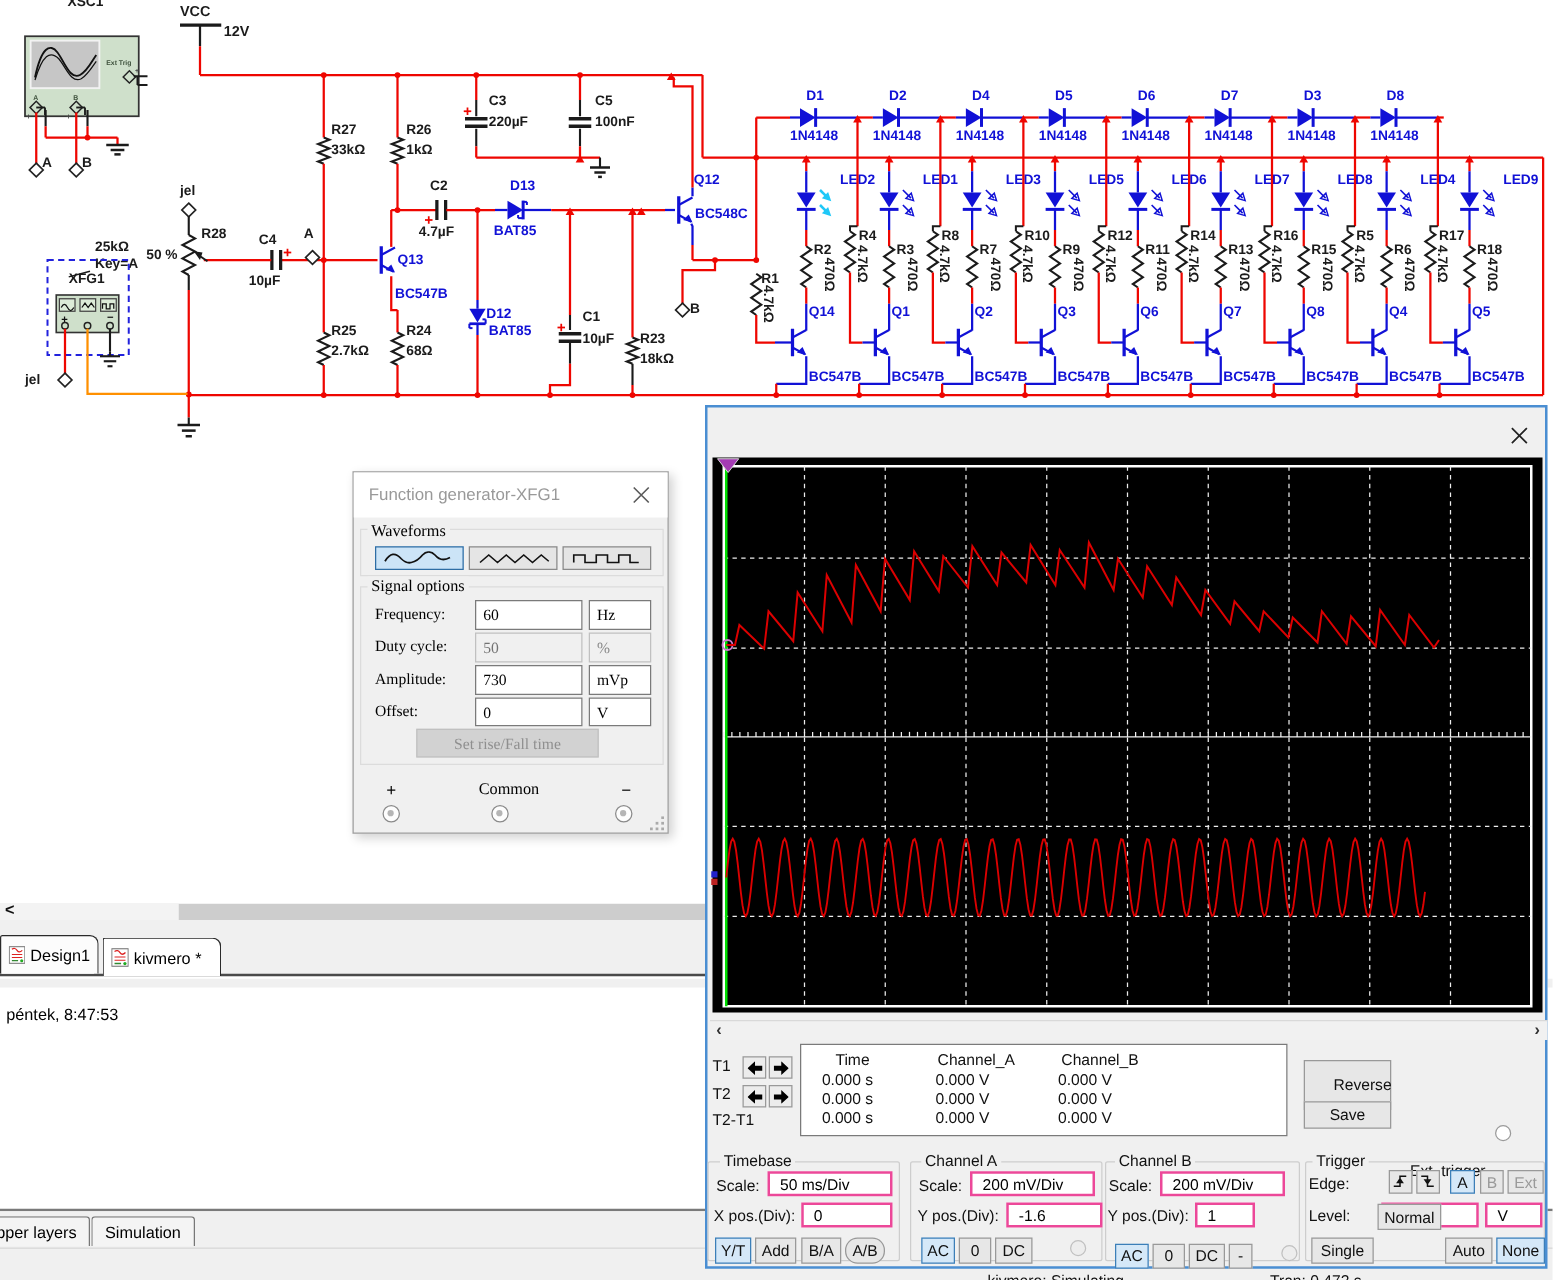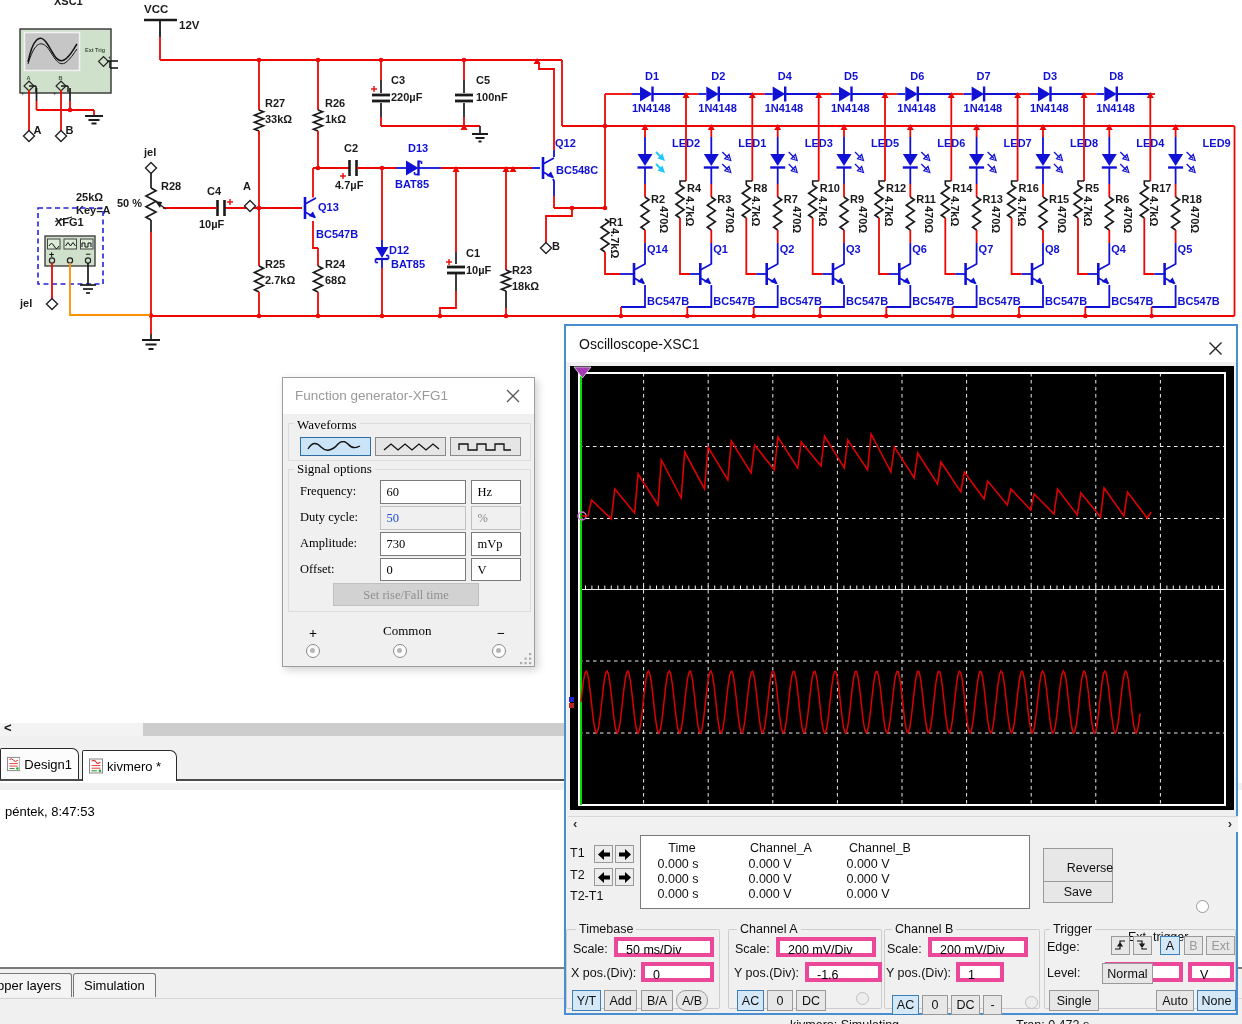--- a/index.html
+++ b/index.html
@@ -26,21 +26,21 @@
 .fglab {position:absolute;left:17px;font-size:12.5px}
 .fgbox {position:absolute;height:23.5px;background:#fff;border:1px solid #7a7a7a;font-size:12.5px;line-height:22px;padding-left:6px}
 .fgdis {position:absolute;height:23.5px;background:#f0f0f0;border:1px solid #c0c0c0;font-size:12.5px;line-height:22px;padding-left:6px}
 #fgbtn {position:absolute;left:50px;top:169px;width:146px;height:23px;background:#d2d2d2;border:1px solid #c0c0c0;color:#8f8f8f;font-size:12.5px;text-align:center;line-height:22px}
 .fgradio {position:absolute;top:230px;width:14px;height:14px;border-radius:50%;border:1.6px solid #8a8a8a;background:#fdfdfd}
 .fgradio::after {content:"";position:absolute;left:3px;top:3px;width:5px;height:5px;border-radius:50%;background:#b5b5b5}
 
 #scope {position:absolute;left:564px;top:324px;width:674px;height:691px;background:#f0f0f0;border:2px solid #4a8ed2}
 #scopetitle {position:absolute;left:0;top:0;width:100%;height:36px;background:#fff;font-size:14px;color:#111;line-height:36px;padding-left:13px}
 .ctxt {position:absolute;font-size:12.5px;color:#111;white-space:nowrap}
-.ebox {position:absolute;height:20px;background:#fff;border:4px solid #ec4899;font-size:12.5px;line-height:18px;padding-left:8px}
+.ebox {position:absolute;height:20px;background:#fff;border:2px solid #ec4899;font-size:12.5px;line-height:18px;padding-left:8px}
 .sbtn {position:absolute;background:#e7e7e7;border:1px solid #999;text-align:center;color:#111;display:flex;align-items:center;justify-content:center}
 .sbtn.sel {background:#d5e8f8;border:1.5px solid #3c7fb8}
 .abtn {position:absolute;width:19px;height:18px;background:#ececec;border:1px solid #999;text-align:center}
 .radio {position:absolute;width:13px;height:13px;border-radius:50%;border:1.4px solid #9a9a9a;background:#fff}
 .radio.dis {background:#ededed;border-color:#c0c0c0}
 </style></head>
 <body>
 <div id="canvas">
 <svg id="schsvg" width="1242" height="760" font-family="Liberation Sans,sans-serif">
 <text x="54" y="5" fill="#1b1b1b" font-size="11" font-weight="bold" text-anchor="start">XSC1</text>
@@ -692,21 +692,21 @@
   <div class="wbtn" style="left:167px">
         <svg width="58" height="12">
           <path d="M2,9 l0,-6 l9,0 l0,6 l9,0 l0,-6 l9,0 l0,6 l9,0 l0,-6 l9,0 l0,6 l7,0" fill="none" stroke="#111" stroke-width="1.3"></path>
         </svg>
       </div>
   <div class="glab" style="left:14px;top:55px">Signal options</div>
   <div class="fglab" style="top:70.19999999999999px">Frequency:</div>
 <div class="fgbox" style="left:96.5px;top:66.19999999999999px;width:86px;color:#000">60</div>
 <div class="fgbox" style="left:187.5px;top:66.19999999999999px;width:50.5px;color:#000">Hz</div>
 <div class="fglab" style="top:96.10000000000002px">Duty cycle:</div>
-<div class="fgdis" style="left:96.5px;top:92.10000000000002px;width:86px;color:#1d4ed8">50</div>
+<div class="fgdis" style="left:96.5px;top:92.10000000000002px;width:86px;color:#737373">50</div>
 <div class="fgdis" style="left:187.5px;top:92.10000000000002px;width:50.5px;color:#8a8a8a">%</div>
 <div class="fglab" style="top:122.0px">Amplitude:</div>
 <div class="fgbox" style="left:96.5px;top:118.0px;width:86px;color:#000">730</div>
 <div class="fgbox" style="left:187.5px;top:118.0px;width:50.5px;color:#000">mVp</div>
 <div class="fglab" style="top:147.89999999999998px">Offset:</div>
 <div class="fgbox" style="left:96.5px;top:143.89999999999998px;width:86px;color:#000">0</div>
 <div class="fgbox" style="left:187.5px;top:143.89999999999998px;width:50.5px;color:#000">V</div>
   <div id="fgbtn">Set rise/Fall time</div>
   <div style="position:absolute;left:26px;top:212px;font-size:14px;font-weight:bold">+</div>
   <div style="position:absolute;left:100px;top:209px;font-size:13px">Common</div>
@@ -720,21 +720,20 @@
           <rect x="9" y="4.5" width="2.2" height="2.2"></rect>
           <rect x="9" y="9" width="2.2" height="2.2"></rect>
           <rect x="4.5" y="4.5" width="2.2" height="2.2"></rect>
           <rect x="4.5" y="9" width="2.2" height="2.2"></rect>
           <rect x="0" y="9" width="2.2" height="2.2"></rect>
         </g>
       </svg>
  </div>
 </div>
 <div id="scope">
- <div id="scopetitle">Oscilloscope-XSC1</div>
  <svg style="position:absolute;right:13px;top:15px" width="15" height="15" viewBox="0 0 15 15">
       <path d="M1.5,1.5 L13.5,13.5 M13.5,1.5 L1.5,13.5" stroke="#222" stroke-width="1.4"></path>
     </svg>
  <svg width="670" height="687" style="position:absolute;left:0;top:0">
 <g transform="translate(-566,-326)">
 <rect x="570" y="366" width="664" height="444" fill="#000"></rect>
 <rect x="579" y="373" width="646" height="432" fill="none" stroke="#ffffff" stroke-width="2"></rect>
 <line x1="643.6" y1="373" x2="643.6" y2="805" stroke="#ececec" stroke-width="1" stroke-dasharray="3.5,3.5"></line>
 <line x1="708.2" y1="373" x2="708.2" y2="805" stroke="#ececec" stroke-width="1" stroke-dasharray="3.5,3.5"></line>
 <line x1="772.8" y1="373" x2="772.8" y2="805" stroke="#ececec" stroke-width="1" stroke-dasharray="3.5,3.5"></line>

